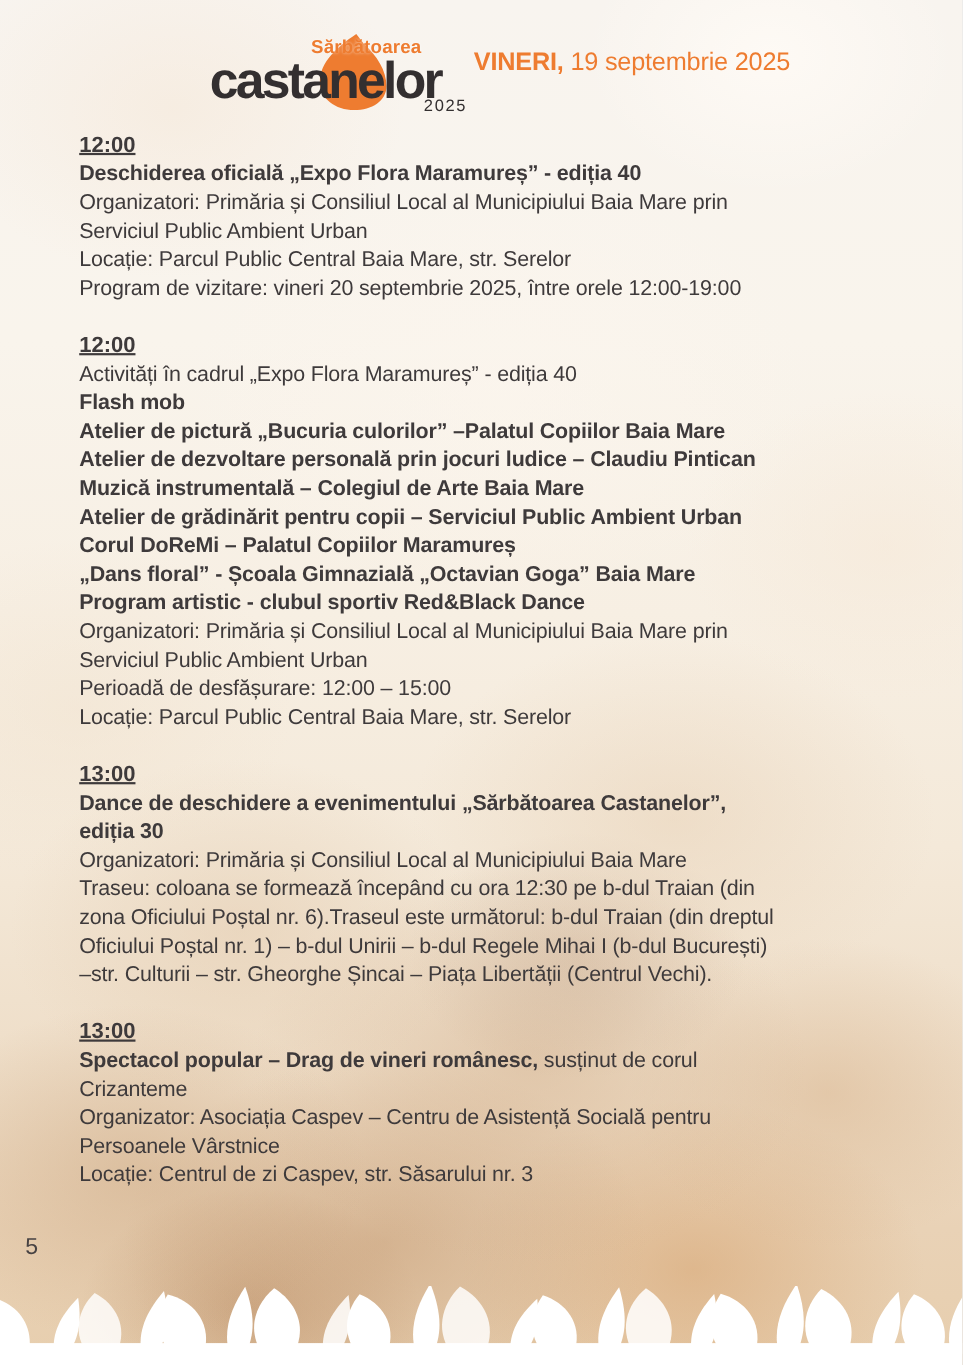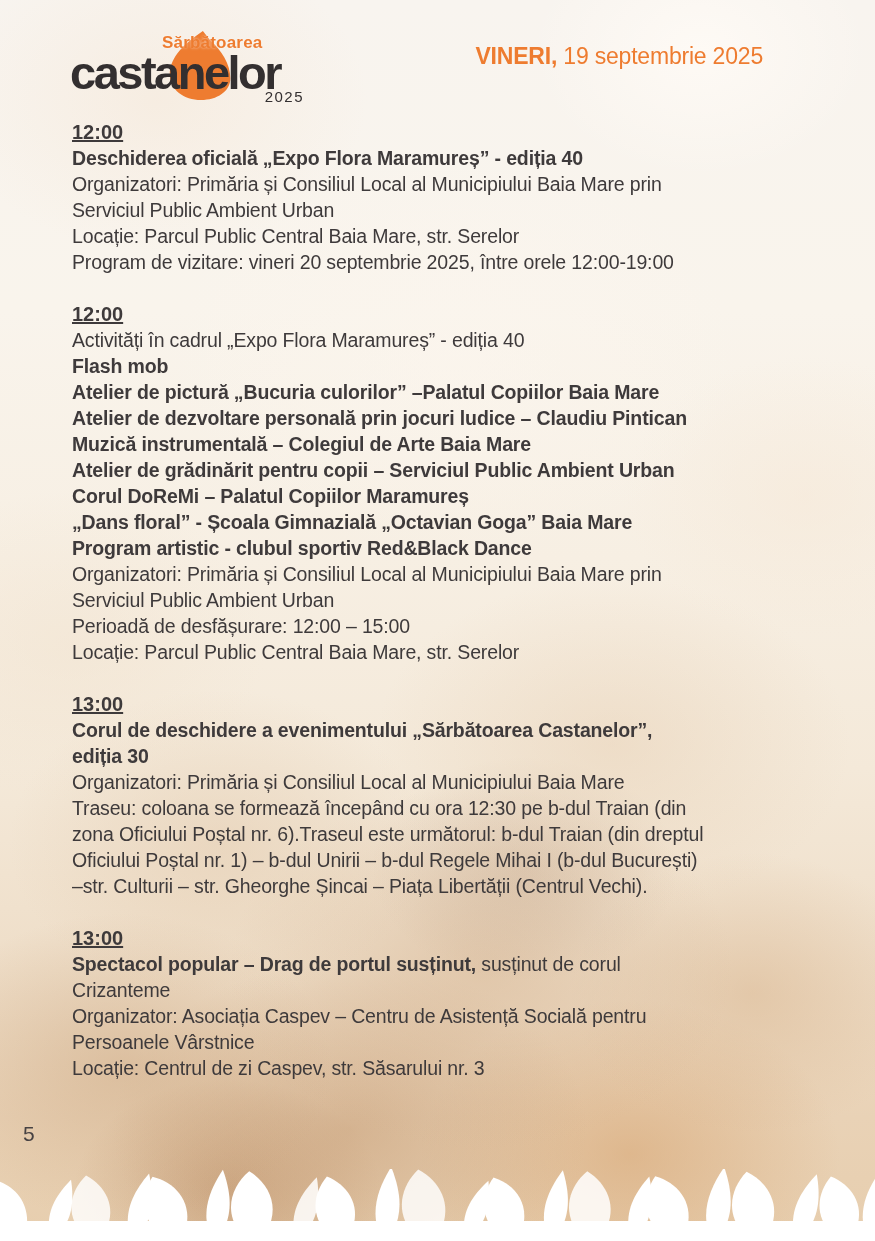--- a/index.html
+++ b/index.html
@@ -21,22 +21,22 @@
       radial-gradient(220px 160px at 60% 70%, rgba(150,110,80,.18), rgba(150,110,80,0) 70%),
       radial-gradient(360px 260px at 55% 78%, rgba(208,172,136,.45), rgba(208,172,136,0) 70%),
       radial-gradient(260px 200px at 86% 80%, rgba(214,176,136,.45), rgba(214,176,136,0) 70%),
       radial-gradient(300px 220px at 14% 86%, rgba(198,158,118,.42), rgba(198,158,118,0) 70%),
       radial-gradient(340px 240px at 40% 91%, rgba(188,142,100,.45), rgba(188,142,100,0) 70%),
       radial-gradient(300px 220px at 72% 93%, rgba(212,158,104,.5), rgba(212,158,104,0) 70%),
       radial-gradient(220px 160px at 26% 96%, rgba(176,126,84,.45), rgba(176,126,84,0) 70%),
       linear-gradient(180deg,#f8f4ef 0%,#f9f4ec 25%,#f7efe3 45%,#f4e9d9 62%,#efdfca 76%,#e9d2b6 90%,#e7ceae 100%);
   }
   .hdr{
-    display:flex;justify-content:space-between;align-items:flex-start;
-    padding:33px 112px 0 70px;height:82px;box-sizing:content-box;
+    display:flex;justify-content:center;align-items:flex-start;
+    padding:33px 36px 0 70px;height:82px;box-sizing:content-box;
   }
   .logo{position:relative;width:240px;height:86px;}
   .logo .blob{position:absolute;left:95px;top:-2px;width:72px;height:70px;}
   .logo-sub{
     position:relative;z-index:2;margin-left:92px;
     font-size:17px;font-weight:700;color:var(--accent,#ee7c30);
     letter-spacing:.2px;
     text-shadow:0 0 3px rgba(255,255,255,.6);
   }
   .logo-main{
@@ -101,31 +101,31 @@
         <div class="line"><span class="b">Corul DoReMi – Palatul Copiilor Maramureș</span></div>
         <div class="line"><span class="b">„Dans floral” - Școala Gimnazială „Octavian Goga” Baia Mare</span></div>
         <div class="line"><span class="b">Program artistic - clubul sportiv Red&amp;Black Dance</span></div>
         <div class="line"><span>Organizatori: Primăria și Consiliul Local al Municipiului Baia Mare prin</span></div>
         <div class="line"><span>Serviciul Public Ambient Urban</span></div>
         <div class="line"><span>Perioadă de desfășurare: 12:00 – 15:00</span></div>
         <div class="line"><span>Locație: Parcul Public Central Baia Mare, str. Serelor</span></div>
       </section>
       <section class="block">
         <div class="time">13:00</div>
-        <div class="line"><span class="b">Corul de deschidere a evenimentului „Sărbătoarea Castanelor”,</span></div>
+        <div class="line"><span class="b">Dance de deschidere a evenimentului „Sărbătoarea Castanelor”,</span></div>
         <div class="line"><span class="b">ediția 30</span></div>
         <div class="line"><span>Organizatori: Primăria și Consiliul Local al Municipiului Baia Mare</span></div>
         <div class="line"><span>Traseu: coloana se formează începând cu ora 12:30 pe b-dul Traian (din</span></div>
         <div class="line"><span>zona Oficiului Poștal nr. 6).Traseul este următorul: b-dul Traian (din dreptul</span></div>
         <div class="line"><span>Oficiului Poștal nr. 1) – b-dul Unirii – b-dul Regele Mihai I (b-dul București)</span></div>
         <div class="line"><span>–str. Culturii – str. Gheorghe Șincai – Piața Libertății (Centrul Vechi).</span></div>
       </section>
       <section class="block">
         <div class="time">13:00</div>
-        <div class="line"><span class="b">Spectacol popular – Drag de portul susținut,</span><span> susținut de corul</span></div>
+        <div class="line"><span class="b">Spectacol popular – Drag de vineri românesc,</span><span> susținut de corul</span></div>
         <div class="line"><span>Crizanteme</span></div>
         <div class="line"><span>Organizator: Asociația Caspev – Centru de Asistență Socială pentru</span></div>
         <div class="line"><span>Persoanele Vârstnice</span></div>
         <div class="line"><span>Locație: Centrul de zi Caspev, str. Săsarului nr. 3</span></div>
       </section>
     </div>
 
   <div class="pagenum">5</div>
 
   <svg class="fringe" viewBox="0 0 875 72" preserveAspectRatio="none" aria-hidden="true">

